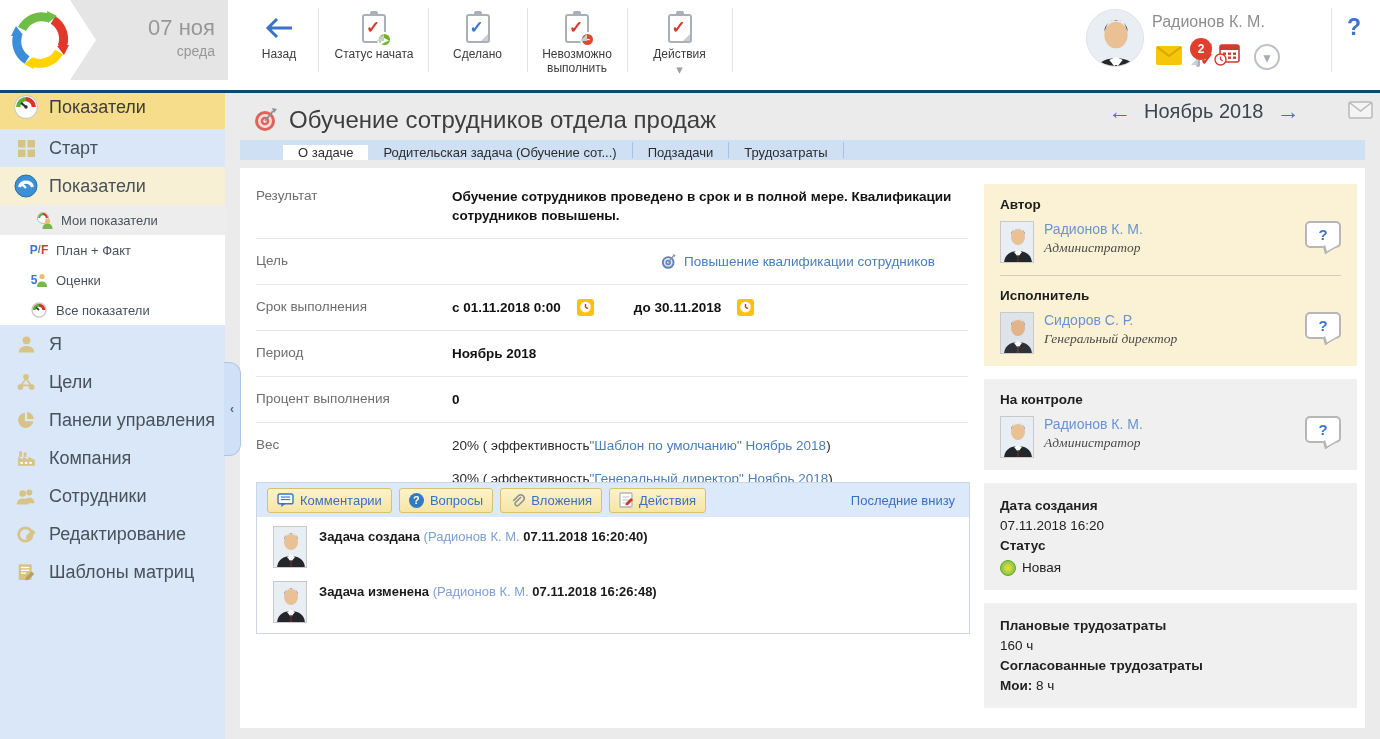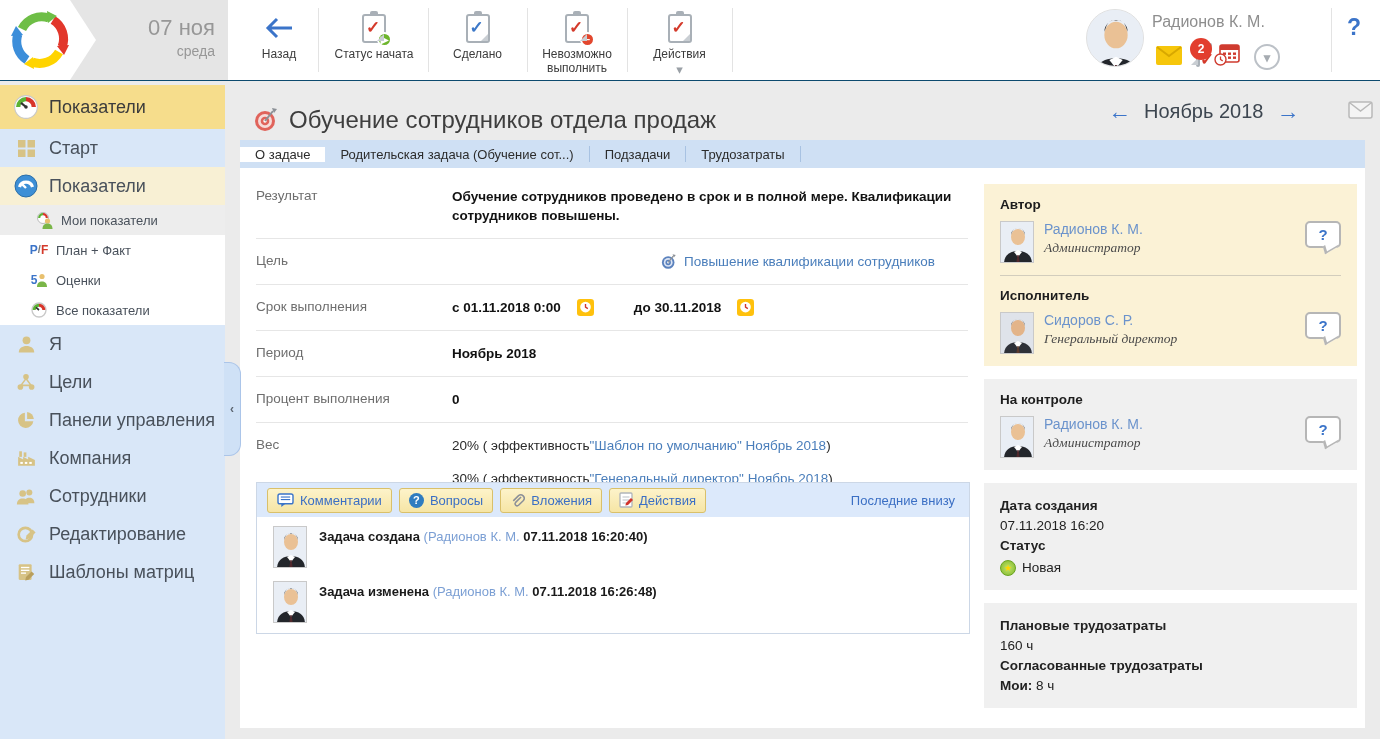--- a/index.html
+++ b/index.html
@@ -1,20 +1,20 @@
 <!DOCTYPE html>
 <html><head>
 <meta charset="utf-8">
 <style>
   * { margin:0; padding:0; box-sizing:border-box; }
   body { width:1380px; height:739px; overflow:hidden; font-family:"Liberation Sans",sans-serif; }
   .app { position:relative; width:1380px; height:739px; background:#ebebeb; overflow:hidden; }
 
   
-  .header { position:absolute; left:0; top:0; width:1380px; height:81px; background:#fff; border-bottom:1px solid #0c4a6e; z-index:5; }
+  .header { position:absolute; left:0; top:0; width:1380px; height:93px; background:#fff; border-bottom:3px solid #0c4a6e; z-index:5; }
   .date-block { position:absolute; left:0; top:0; width:228px; height:80px; background:#e5e5e5; }
   .logo-block { position:absolute; left:0; top:0; width:100px; height:80px; background:#fff;
                 clip-path:polygon(0 0,70px 0,96px 40px,70px 80px,0 80px); }
   .logo-svg { position:absolute; left:9px; top:9px; }
   .date-txt { position:absolute; left:100px; top:15px; width:115px; text-align:right; color:#979797; }
   .date-day { font-size:22px; line-height:26px; }
   .date-wd  { font-size:14px; line-height:20px; }
 
   .tb-sep { position:absolute; top:8px; width:1px; height:64px; background:#e3e3e3; }
   .tb-btn { position:absolute; top:0; height:80px; display:flex; flex-direction:column; align-items:center; justify-content:flex-start; cursor:pointer; }
@@ -57,21 +57,21 @@
   .collapse-handle { position:absolute; left:224px; top:362px; width:17px; height:94px; background:#cfe1f6; border:1px solid #abc5e9; border-left:none;
                     border-radius:0 12px 12px 0; display:flex; align-items:center; justify-content:center; color:#5b6570; font-size:12px; font-weight:bold; cursor:pointer; z-index:4; }
 
   
   .page-title { position:absolute; left:252px; top:106px; display:flex; align-items:flex-start; gap:10px; font-size:24px; color:#3e3e3e; }
   .period-nav { position:absolute; left:1108px; top:99px; display:flex; align-items:center; gap:13px; }
   .pn-arrow { color:#3b74c9; font-size:23px; font-weight:bold; line-height:24px; cursor:pointer; }
   .pn-text { font-size:20px; color:#3d4650; }
   .pn-mail { position:absolute; left:1348px; top:101px; }
 
-  .tabstrip { position:absolute; left:240px; top:140px; width:1125px; height:28px; background:#cfe0f4; display:flex; align-items:center; }
+  .tabstrip { position:absolute; left:240px; top:140px; width:1125px; height:20px; background:#cfe0f4; display:flex; align-items:flex-end;padding-left:43px; }
   .tab { display:flex; align-items:center; padding:0 15px; font-size:13px; color:#2c2c2c; cursor:pointer; position:relative; }
   .tab-active { background:#fff; }
   .tab-sep { width:1px; height:16px; background:#a8c2e2; align-self:center; }
 
   
   .panel { position:absolute; left:240px; top:168px; width:1125px; height:560px; background:#fff; }
   .fields { position:absolute; left:16px; top:6px; width:712px; }
   .frow { display:flex; padding:13px 0; border-bottom:1px solid #e6e6e6; }
   .flabel { width:196px; flex:0 0 196px; font-size:13.5px; color:#6e6e6e; padding-top:1px; }
   .fval { flex:1; font-size:13.5px; color:#121212; font-weight:bold; line-height:19px; }

